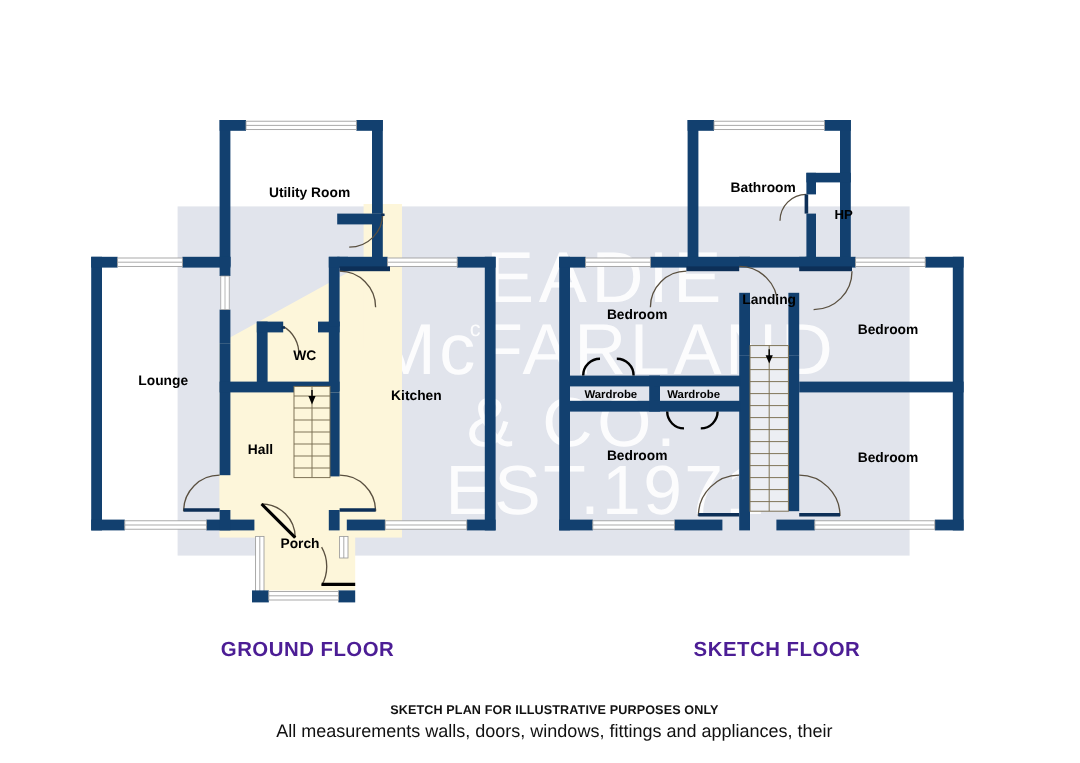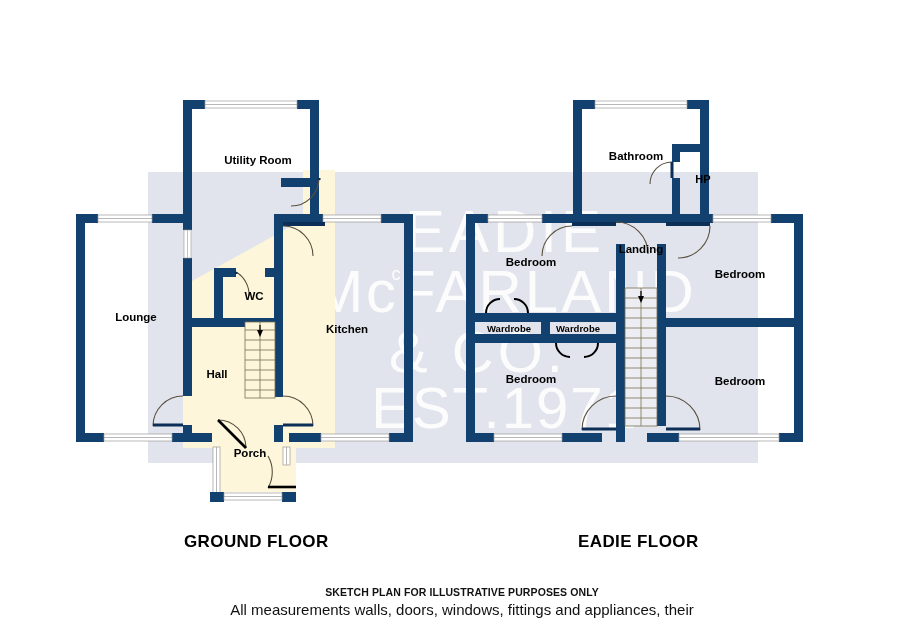--- a/index.html
+++ b/index.html
@@ -36,21 +36,21 @@
     left: 0;
     top: 0;
     width: 900px;
     height: 636px;
   }
   .floorlabel {
     position: absolute;
     font-size: 17px;
     font-weight: bold;
     letter-spacing: 0.4px;
-    color: #000000;
+    color: #4c1d95;
     white-space: nowrap;
   }
   #ground-floor-label { left: 184px; top: 532px; }
   #first-floor-label  { left: 578px; top: 532px; }
 
   .footer {
     position: absolute;
     left: 0;
     width: 900px;
     text-align: center;
@@ -379,18 +379,18 @@
       <text class="room-label rl-13" x="740" y="275">Bedroom</text>
       <text class="room-label rl-13" x="531" y="380">Bedroom</text>
       <text class="room-label rl-13" x="740" y="382">Bedroom</text>
       <text class="room-label rl-10" x="509" y="329">Wardrobe</text>
       <text class="room-label rl-10" x="578" y="329">Wardrobe</text>
     </g>
 
   </svg>
 
   <div class="floorlabel" id="ground-floor-label">GROUND FLOOR</div>
-  <div class="floorlabel" id="first-floor-label">EADIE FLOOR</div>
+  <div class="floorlabel" id="first-floor-label">SKETCH FLOOR</div>
 
   <div class="footer" id="footer-heading">SKETCH PLAN FOR ILLUSTRATIVE PURPOSES ONLY</div>
   <div class="footer" id="footer-line1">All measurements walls, doors, windows, fittings and appliances, their</div>
 
 </div>
 
 </body></html>

